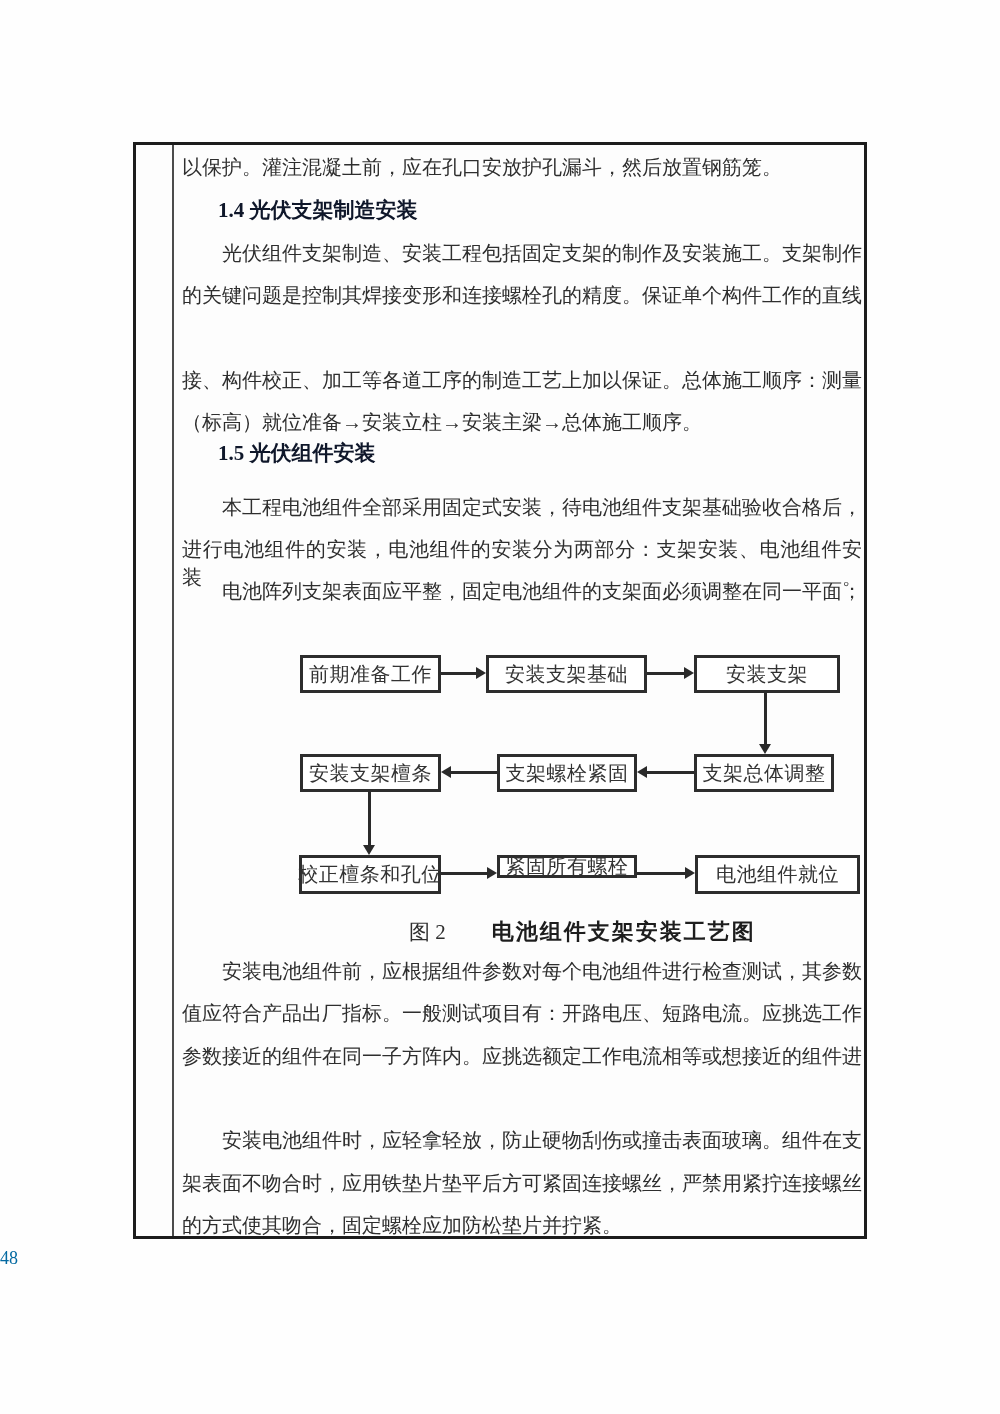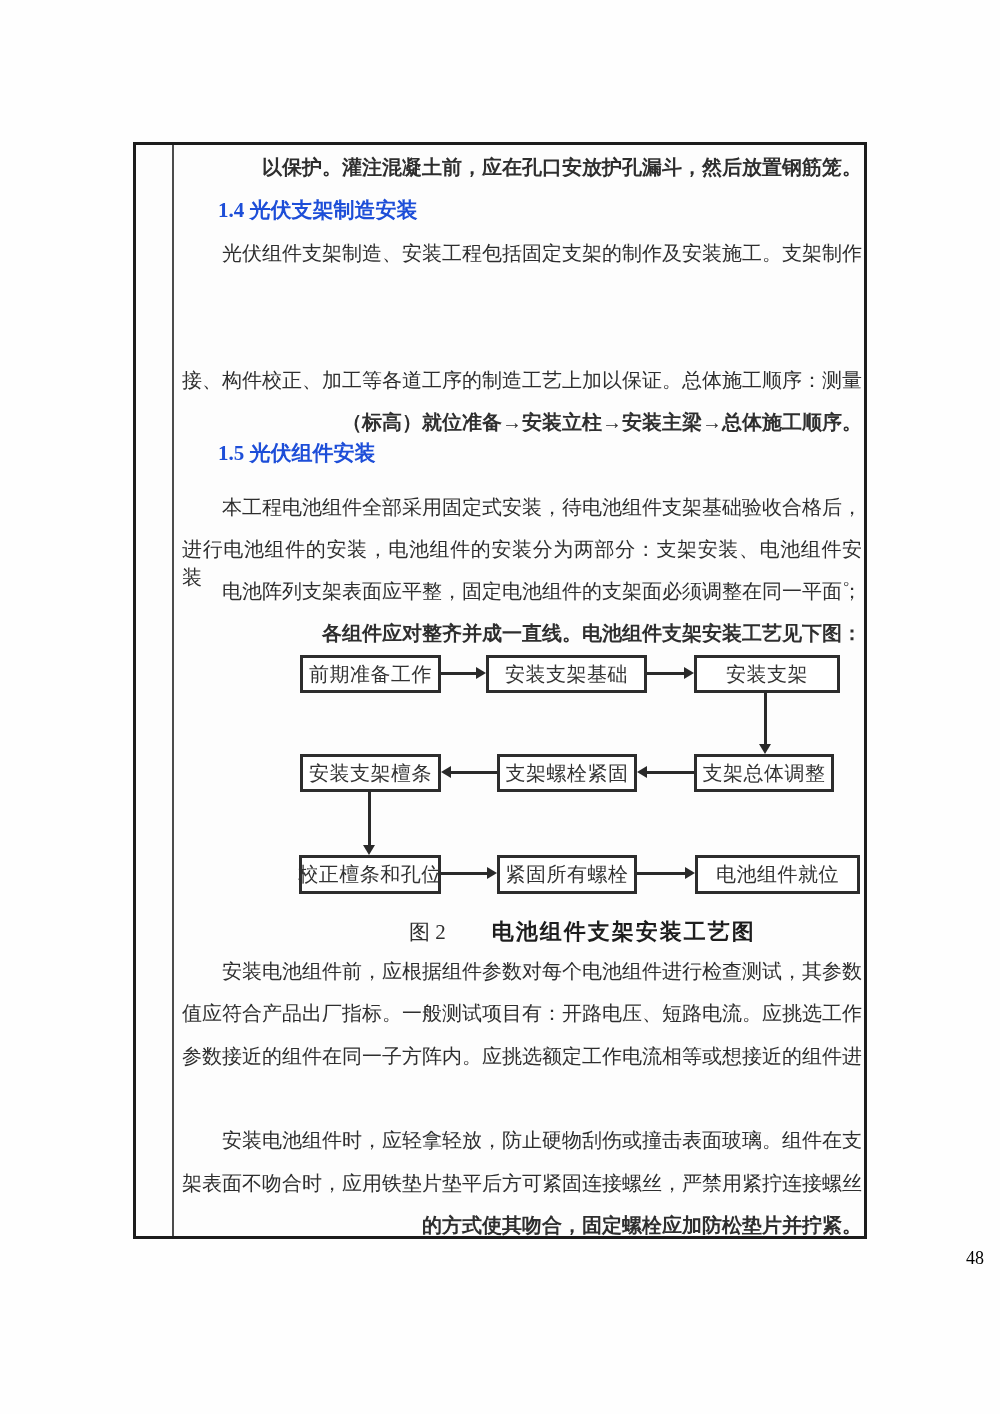--- a/index.html
+++ b/index.html
@@ -33,27 +33,27 @@
   }
   .line {
     position: absolute;
     left: 0; width: 680px;
     font-size: 20px;
     line-height: 28px;
     height: 28px;
     color: #2e2e2e;
   }
   .just { text-align: justify; text-align-last: justify; }
-  .left { text-align: right; font-weight: bold; }
+  .left { text-align: left; }
   .indent { text-indent: 40px; }
   .heading {
     font-weight: 700;
     font-size: 21px;
     padding-left: 36px;
-    color: #1d4ed8;
+    color: #0f172a;
     width: 644px;
   }
   
   .fc-box {
     position: absolute;
     box-sizing: border-box;
     height: 38px;
     border: 3px solid #2d2d2d;
     background: #ffffff;
     display: flex;
@@ -93,62 +93,62 @@
   .figure-caption .fig-label { font-size: 21px; color: #2e2e2e; }
   .figure-caption .fig-title {
     font-weight: 700;
     font-size: 22px;
     letter-spacing: 2px;
     margin-left: 46px;
     color: #1d1d1d;
   }
   .page-number {
     position: absolute;
-    left: 0; right: 16px;
+    left: 0; right: 0;
     top: 1248px;
-    text-align: right;
+    text-align: left;
     font-size: 18px;
-    color: #000000;
+    color: #0369a1;
   }
 </style>
 </head>
 <body>
 
 <div class="page">
 
   <div class="doc-table">
     <div class="col-divider"></div>
 
     <div class="content">
 
       <div class="line left" style="top:8px">以保护。灌注混凝土前，应在孔口安放护孔漏斗，然后放置钢筋笼。</div>
 
       <div class="line heading" style="top:51px">1.4 光伏支架制造安装</div>
 
       <div class="line just indent" style="top:94px">光伏组件支架制造、安装工程包括固定支架的制作及安装施工。支架制作</div>
+      <div class="line just" style="top:136px">的关键问题是控制其焊接变形和连接螺栓孔的精度。保证单个构件工作的直线</div>
       <div class="line just" style="top:221px">接、构件校正、加工等各道工序的制造工艺上加以保证。总体施工顺序：测量</div>
       <div class="line left" style="top:263px">（标高）就位准备→安装立柱→安装主梁→总体施工顺序。</div>
 
       <div class="line heading" style="top:294px">1.5 光伏组件安装</div>
 
       <div class="line just indent" style="top:348px">本工程电池组件全部采用固定式安装，待电池组件支架基础验收合格后，</div>
       <div class="line just" style="top:390px">进行电池组件的安装，电池组件的安装分为两部分：支架安装、电池组件安装。</div>
       <div class="line just indent" style="top:432px">电池阵列支架表面应平整，固定电池组件的支架面必须调整在同一平面；</div>
-      <div class="line left" style="top:474px">各组件应对整齐并成一直线。电池组件支架安装工艺见下图：</div>
 
       <div class="fc-box" style="left:118px; top:510px; width:141px">前期准备工作</div>
       <div class="fc-box" style="left:304px; top:510px; width:161px">安装支架基础</div>
       <div class="fc-box" style="left:512px; top:510px; width:146px">安装支架</div>
 
       <div class="fc-box" style="left:118px; top:609px; width:141px">安装支架檀条</div>
       <div class="fc-box" style="left:315px; top:609px; width:140px">支架螺栓紧固</div>
       <div class="fc-box" style="left:512px; top:609px; width:140px">支架总体调整</div>
 
       <div class="fc-box" style="left:117px; top:710px; width:142px; height:39px">校正檀条和孔位</div>
-      <div class="fc-box" style="left:315px; top:710px; width:140px; height:39px">紧固所有螺栓</div>
+      <div class="fc-box" style="left:315px; top:710px; width:140px; height:23px">紧固所有螺栓</div>
       <div class="fc-box" style="left:513px; top:710px; width:165px; height:39px">电池组件就位</div>
 
       <div class="arrow-line-h" style="left:259px; top:527px; width:36px"></div>
       <div class="head-right" style="left:294px; top:522px"></div>
       <div class="arrow-line-h" style="left:465px; top:527px; width:38px"></div>
       <div class="head-right" style="left:502px; top:522px"></div>
 
       <div class="arrow-line-v" style="left:582px; top:548px; height:52px"></div>
       <div class="head-down" style="left:577px; top:599px"></div>
 

